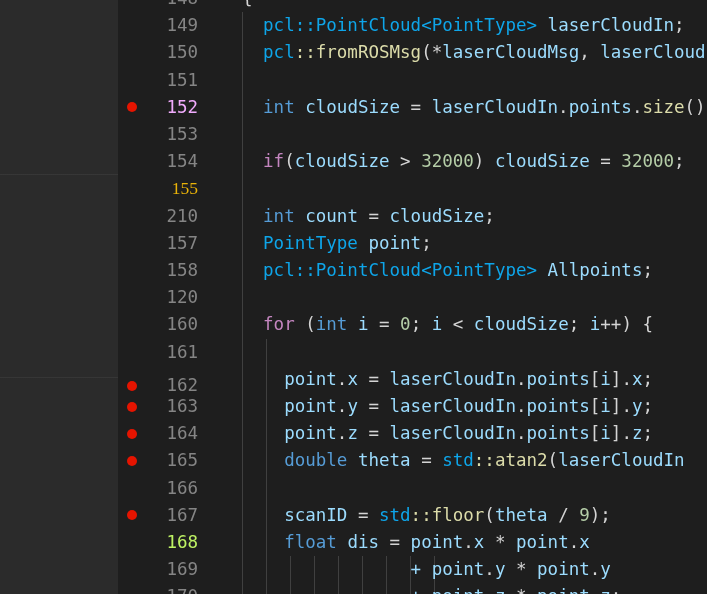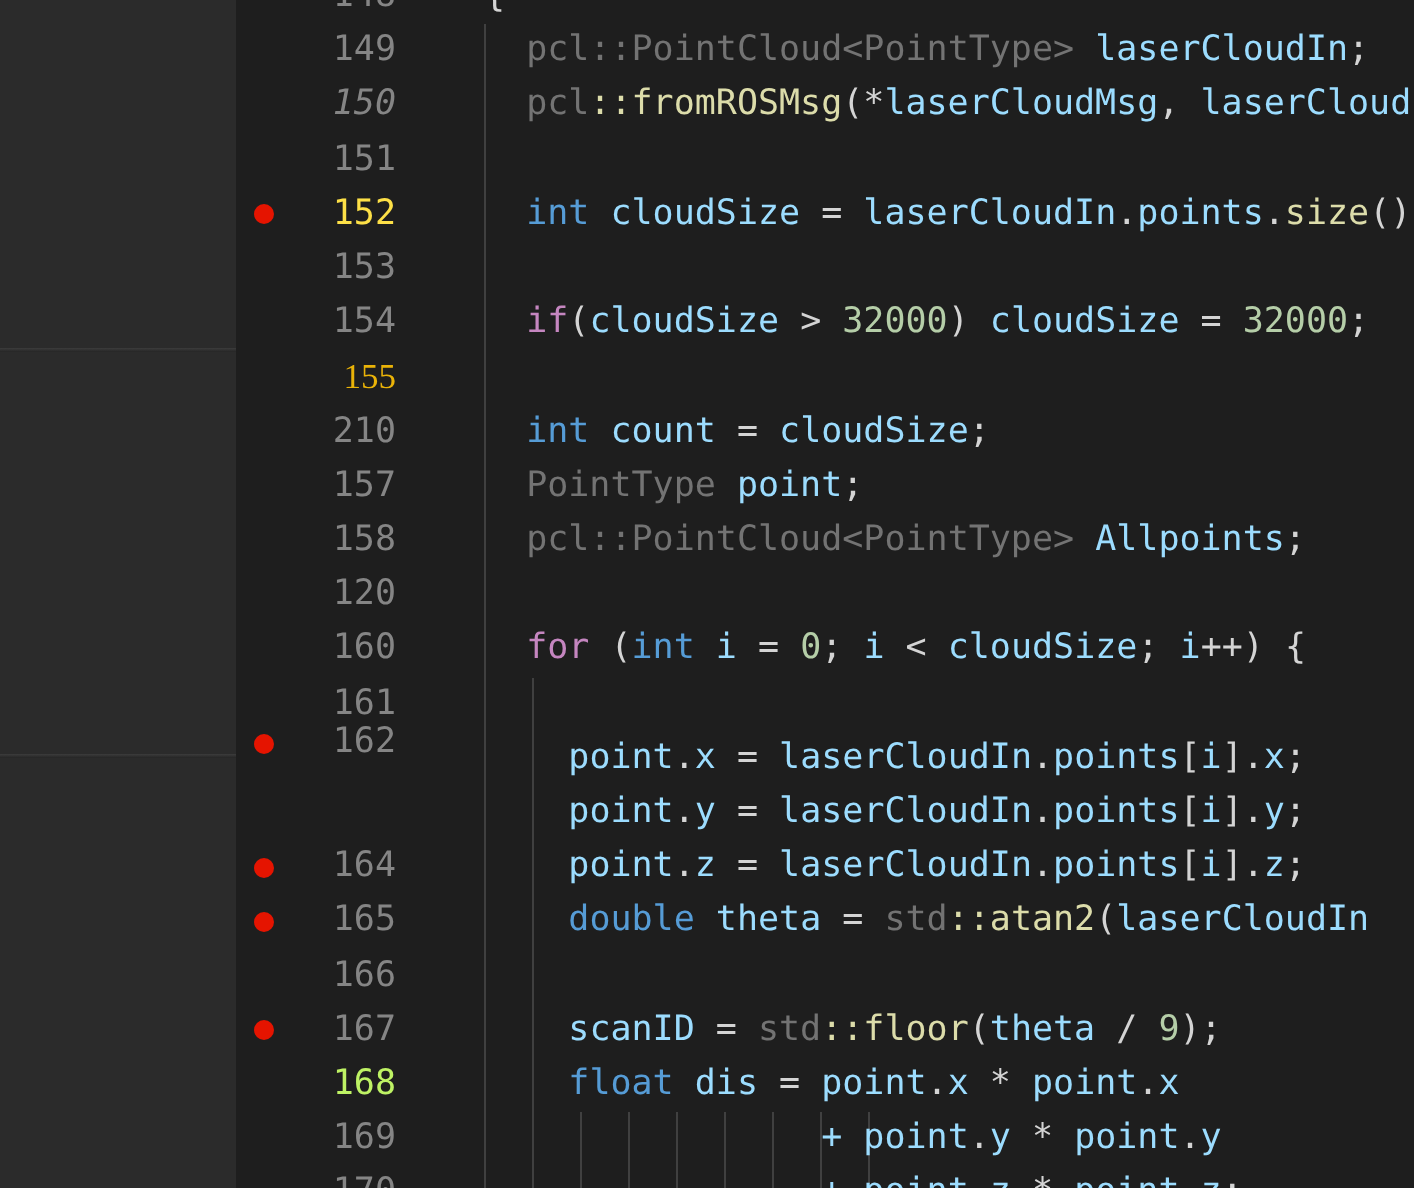--- a/index.html
+++ b/index.html
@@ -104,21 +104,21 @@
     position: absolute;
     top: 0;
     width: 1px;
     height: 27.2px;
     background: #404040;
   }
 
   
   .t-kw      { color: #c586c0; }  
   .t-type    { color: #569cd6; }  
-  .t-cls     { color: #737373; text-align: right; }  
+  .t-cls     { color: #0ea5e9; text-align: right; }  
   .t-fn      { color: #dcdcaa; }  
   .t-var     { color: #9cdcfe; }  
   .t-num     { color: #b5cea8; }  
   .t-op      { color: #d4d4d4; }
 </style>
 </head>
 <body>
 
 <div id="app">
 
@@ -127,29 +127,29 @@
     <div class="panel-divider shade" style="top:377px"></div>
   </div>
 
   <div id="gutter">
       <div class="gutter-row" style="position: absolute; left: 0px; right: 0px; top: -15px;">
         <div class="lnum" style="color: rgb(133, 133, 133);">148</div>
       </div>
       <div class="gutter-row" style="position: absolute; left: 0px; right: 0px; top: 12.2px;">
         <div class="lnum" style="color: rgb(133, 133, 133);">149</div>
       </div>
-      <div class="gutter-row" style="position: absolute; left: 0px; right: 0px; top: 39.4px; font-style: italic;">
+      <div class="gutter-row" style="position: absolute; left: 0px; right: 0px; top: 39.4px;">
         <div class="lnum" style="color: rgb(133, 133, 133);">150</div>
       </div>
       <div class="gutter-row" style="position: absolute; left: 0px; right: 0px; top: 66.6px;">
         <div class="lnum" style="color: rgb(133, 133, 133);">151</div>
       </div>
       <div class="gutter-row" style="position: absolute; left: 0px; right: 0px; top: 93.8px;">
         <div class="bp" style="background: rgb(229, 20, 0);"></div>
-        <div class="lnum" style="color: #fde047; text-align: right;">152</div>
+        <div class="lnum" style="color: #f0abfc; text-align: right;">152</div>
       </div>
       <div class="gutter-row" style="position: absolute; left: 0px; right: 0px; top: 121px;">
         <div class="lnum" style="color: rgb(133, 133, 133);">153</div>
       </div>
       <div class="gutter-row" style="position: absolute; left: 0px; right: 0px; top: 148.2px;">
         <div class="lnum" style="color: rgb(133, 133, 133);">154</div>
       </div>
       <div class="gutter-row" style="position: absolute; left: 0px; right: 0px; top: 175.4px;">
         <div class="lnum" style="color: #eab308; font-family: Liberation Serif, serif;">155</div>
       </div>
@@ -164,23 +164,27 @@
       </div>
       <div class="gutter-row" style="position: absolute; left: 0px; right: 0px; top: 284.2px;">
         <div class="lnum" style="color: rgb(133, 133, 133);">120</div>
       </div>
       <div class="gutter-row" style="position: absolute; left: 0px; right: 0px; top: 311.4px;">
         <div class="lnum" style="color: rgb(133, 133, 133);">160</div>
       </div>
       <div class="gutter-row" style="position: absolute; left: 0px; right: 0px; top: 338.6px;">
         <div class="lnum" style="color: rgb(133, 133, 133);">161</div>
       </div>
-      <div class="gutter-row" style="position: absolute; left: 0px; right: 0px; top: 358px;">
+      <div class="gutter-row" style="position: absolute; left: 0px; right: 0px; top: 372px;">
         <div class="bp" style="background: rgb(229, 20, 0);"></div>
         <div class="lnum" style="color: rgb(133, 133, 133);">162</div>
+      </div>
+      <div class="gutter-row" style="position: absolute; left: 0px; right: 0px; top: 393px;">
+        <div class="bp" style="background: rgb(229, 20, 0);"></div>
+        <div class="lnum" style="color: rgb(133, 133, 133);">163</div>
       </div>
       <div class="gutter-row" style="position: absolute; left: 0px; right: 0px; top: 420.2px;">
         <div class="bp" style="background: rgb(229, 20, 0);"></div>
         <div class="lnum" style="color: rgb(133, 133, 133);">164</div>
       </div>
       <div class="gutter-row" style="position: absolute; left: 0px; right: 0px; top: 447px;">
         <div class="bp" style="background: rgb(229, 20, 0);"></div>
         <div class="lnum" style="color: rgb(133, 133, 133);">165</div>
       </div>
       <div class="gutter-row" style="position: absolute; left: 0px; right: 0px; top: 474.6px;">

